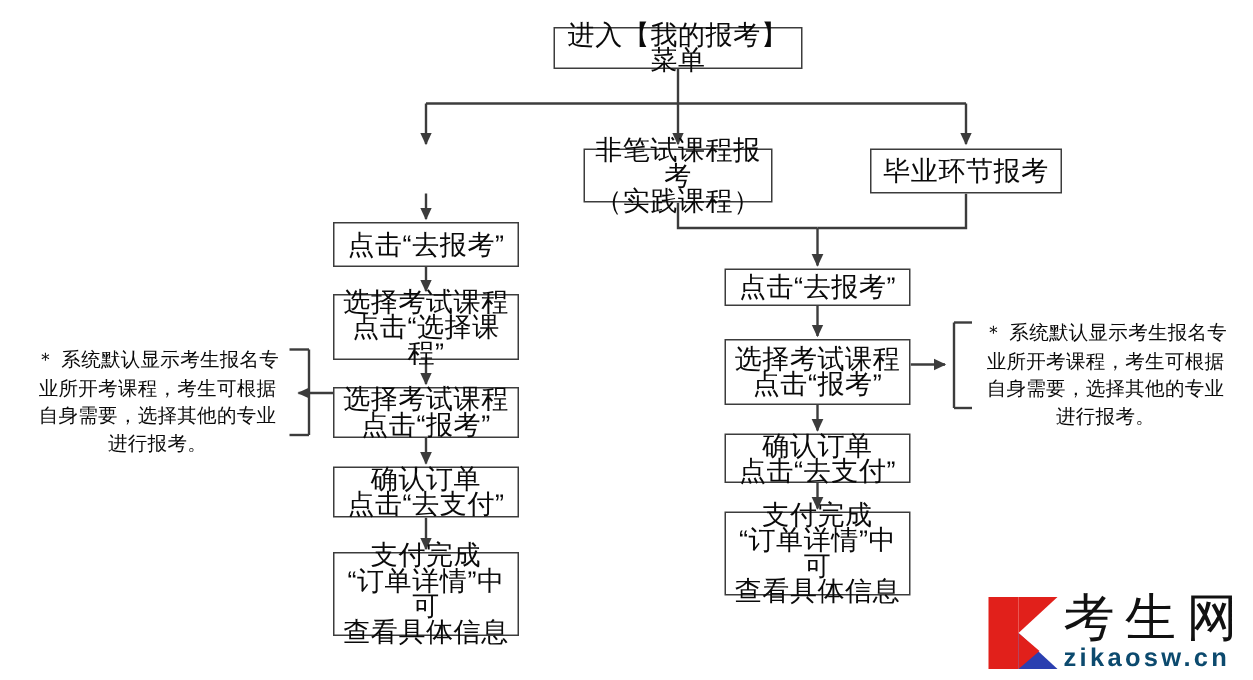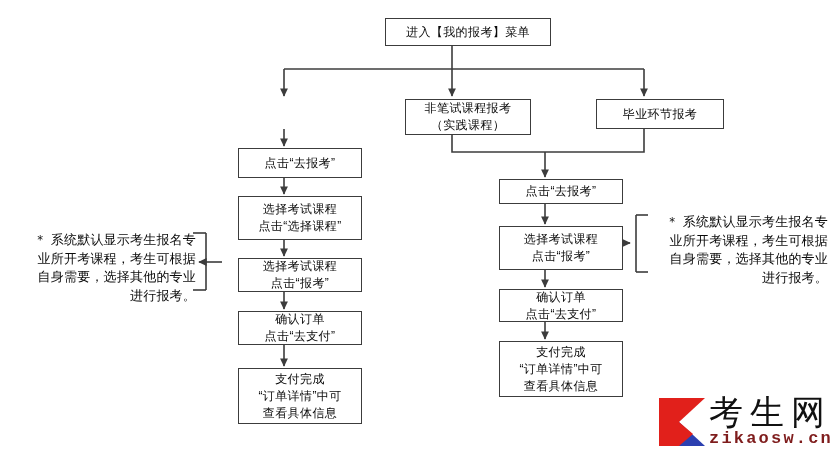--- a/index.html
+++ b/index.html
@@ -12,56 +12,55 @@
   }
   #stage{position:absolute;left:0;top:0;width:835px;height:453px;}
   svg.lines{position:absolute;left:0;top:0;width:835px;height:453px;pointer-events:none;}
 
   .node{
     position:absolute;
     box-sizing:border-box;
     border:1.6px solid #3c3c3c;
     background:#ffffff;
     color:#0a0a0a;
-    font-size:12px;
+    font-size:18px;
     line-height:17px;
     display:flex;
     align-items:center;
     justify-content:center;
     text-align:center;
     letter-spacing:.4px;
     z-index:3;
-    margin-left:16px;
   }
   .node span{display:block;white-space:pre-line;}
 
   .note{
     position:absolute;
     font-size:13px;
     line-height:18.5px;
     color:#0a0a0a;
     letter-spacing:.2px;
-    text-align:right;
+    text-align:center;
     z-index:3;
     white-space:pre-line;
   }
 
   
   #logo{position:absolute;left:657px;top:396px;width:175px;height:55px;z-index:5;}
   #logo .kmark{position:absolute;left:0;top:0;width:52px;height:52px;}
   #logo .zh{
     position:absolute;left:52px;top:-2px;
     font-family:"DejaVu Sans","Liberation Sans",sans-serif;
     font-size:34px;font-weight:normal;color:#111;letter-spacing:7px;
     line-height:36px;
   }
   #logo .latin{
     position:absolute;left:52px;top:33px;
-    font-family:Liberation Mono, monospace;
-    font-size:17px;font-weight:bold;color:#7f1d1d;letter-spacing:2.2px;
+    font-family:Liberation Sans, sans-serif;
+    font-size:17px;font-weight:bold;color:#0c4a6e;letter-spacing:2.2px;
   }
 </style>
 </head>
 <body>
 
 <div id="stage">
 
   <svg class="lines" viewBox="0 0 835 453">
     <defs>
       <marker id="arr" markerWidth="9" markerHeight="9" refX="7.6" refY="4.5" orient="auto" markerUnits="userSpaceOnUse">

